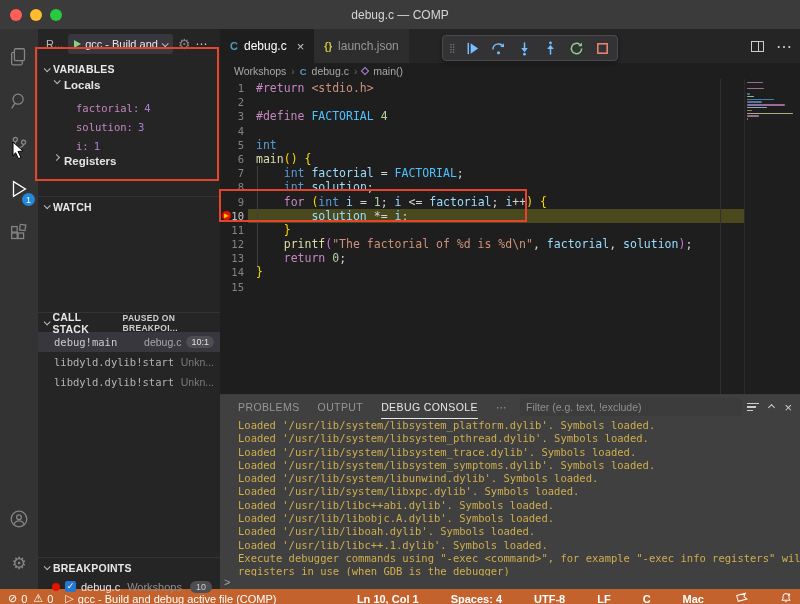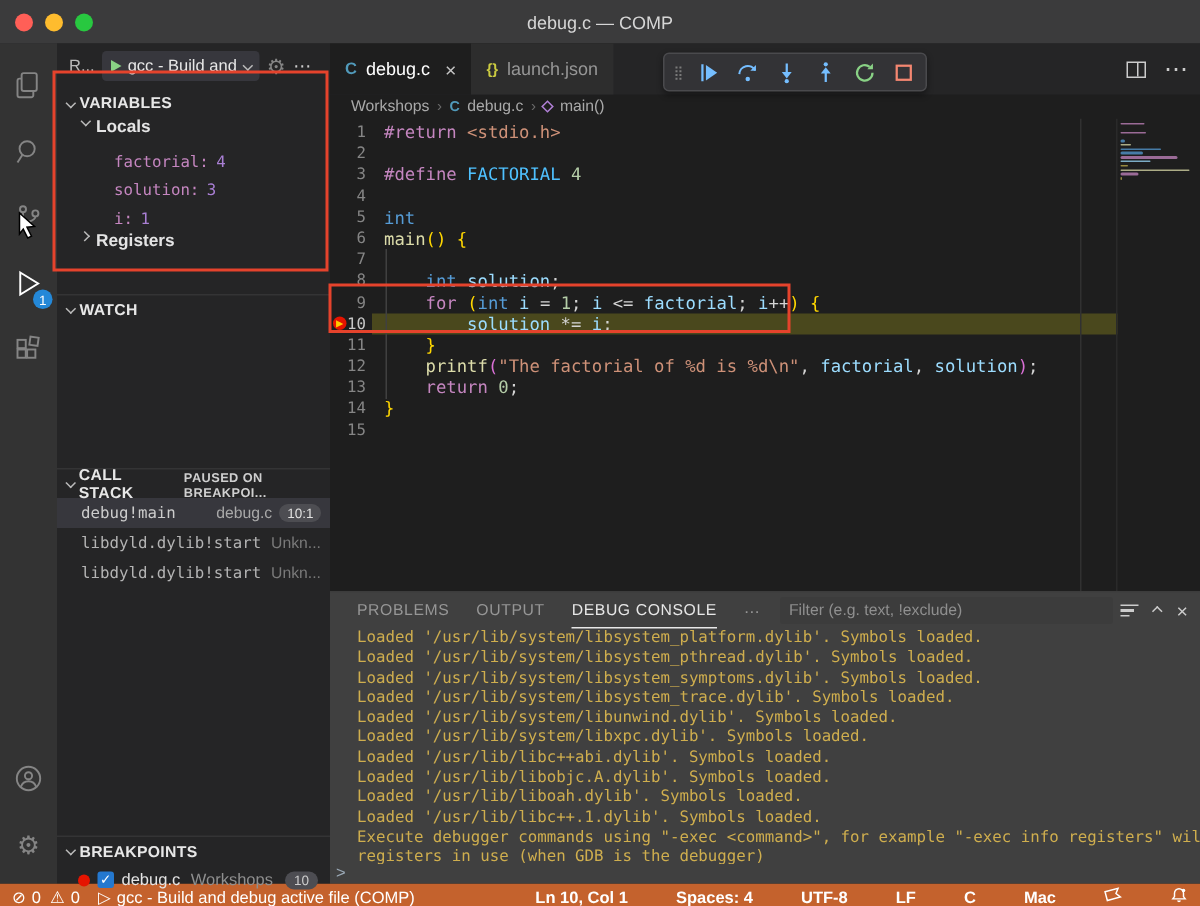--- a/index.html
+++ b/index.html
@@ -358,20 +358,21 @@
             <div class="code-line">
               <span class="gutter">5</span>
               <span class="code-text"><span class="tk-kw">int</span></span>
             </div>
             <div class="code-line">
               <span class="gutter">6</span>
               <span class="code-text"><span class="tk-fn">main</span><span class="tk-br1">()</span><span class="tk-pun"> </span><span class="tk-br1">{</span></span>
             </div>
             <div class="code-line">
               <span class="gutter">7</span>
+              <span class="code-text"><span class="tk-pun">    </span><span class="tk-kw">int</span><span class="tk-pun"> </span><span class="tk-var">factorial</span><span class="tk-pun"> </span><span class="tk-pun">=</span><span class="tk-pun"> </span><span class="tk-macro">FACTORIAL</span><span class="tk-pun">;</span></span>
             </div>
             <div class="code-line">
               <span class="gutter">8</span>
               <span class="code-text"><span class="tk-pun">    </span><span class="tk-kw">int</span><span class="tk-pun"> </span><span class="tk-var">solution</span><span class="tk-pun">;</span></span>
             </div>
             <div class="code-line">
               <span class="gutter">9</span>
               <span class="code-text"><span class="tk-pun">    </span><span class="tk-ctrl">for</span><span class="tk-pun"> </span><span class="tk-br1">(</span><span class="tk-kw">int</span><span class="tk-pun"> </span><span class="tk-var">i</span><span class="tk-pun"> = </span><span class="tk-num">1</span><span class="tk-pun">; </span><span class="tk-var">i</span><span class="tk-pun"> &lt;= </span><span class="tk-var">factorial</span><span class="tk-pun">; </span><span class="tk-var">i</span><span class="tk-pun">++</span><span class="tk-br1">)</span><span class="tk-pun"> </span><span class="tk-br1">{</span></span>
             </div>
             <div class="code-line current">
@@ -431,22 +432,22 @@
                 <span style="width:9px"></span>
                 <span style="width:6px"></span>
               </span>
             <span class="chev" style="transform:rotate(-135deg); border-color:#ccc"></span>
             <span style="font-size:13px">×</span>
           </span>
         </div>
         <div class="console" id="console-out">
             <div class="console-line">Loaded '/usr/lib/system/libsystem_platform.dylib'. Symbols loaded.</div>
             <div class="console-line">Loaded '/usr/lib/system/libsystem_pthread.dylib'. Symbols loaded.</div>
+            <div class="console-line">Loaded '/usr/lib/system/libsystem_trace.dylib'. Symbols loaded.</div>
             <div class="console-line">Loaded '/usr/lib/system/libsystem_symptoms.dylib'. Symbols loaded.</div>
-            <div class="console-line">Loaded '/usr/lib/system/libsystem_trace.dylib'. Symbols loaded.</div>
             <div class="console-line">Loaded '/usr/lib/system/libunwind.dylib'. Symbols loaded.</div>
             <div class="console-line">Loaded '/usr/lib/system/libxpc.dylib'. Symbols loaded.</div>
             <div class="console-line">Loaded '/usr/lib/libc++abi.dylib'. Symbols loaded.</div>
             <div class="console-line">Loaded '/usr/lib/libobjc.A.dylib'. Symbols loaded.</div>
             <div class="console-line">Loaded '/usr/lib/liboah.dylib'. Symbols loaded.</div>
             <div class="console-line">Loaded '/usr/lib/libc++.1.dylib'. Symbols loaded.</div>
             <div class="console-line">Execute debugger commands using "-exec &lt;command&gt;", for example "-exec info registers" will list</div>
             <div class="console-line">registers in use (when GDB is the debugger)</div>
           </div>
         <div class="prompt-row">&gt;</div>

